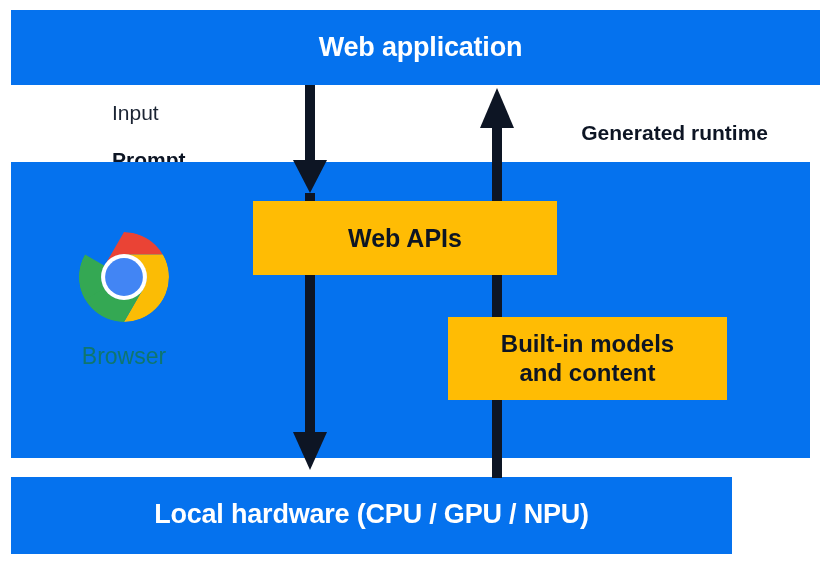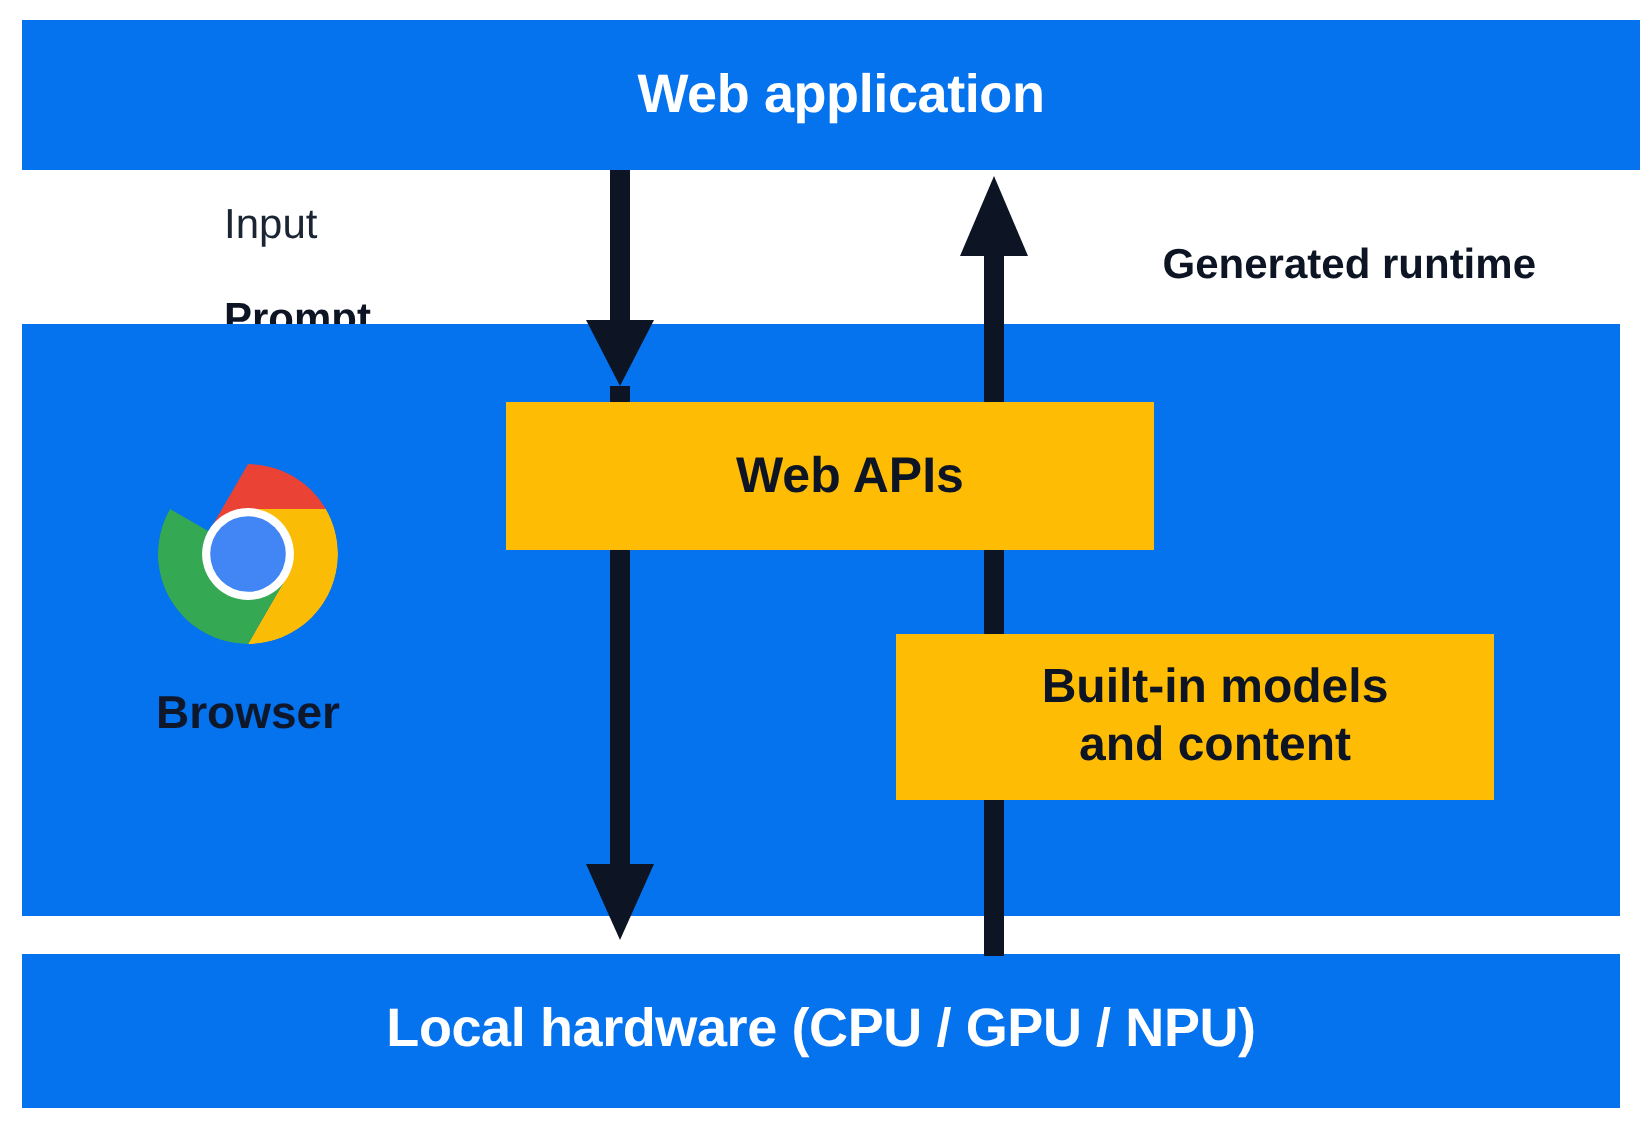--- a/index.html
+++ b/index.html
@@ -32,21 +32,21 @@
   }
   #band-browser {
     left: 11px;
     top: 162px;
     width: 799px;
     height: 296px;
   }
   #band-local-hardware {
     left: 11px;
     top: 477px;
-    width: 799px;
+    width: 721px;
     height: 77px;
   }
 
   .band-title {
     position: absolute;
     left: 0;
     right: 0;
     text-align: center;
     color: #ffffff;
     font-weight: bold;
@@ -107,39 +107,38 @@
     width: 90px;
     height: 90px;
     z-index: 3;
   }
   #browser-caption {
     position: absolute;
     left: 34px;
     top: 343px;
     width: 180px;
     text-align: center;
-    color: #0f172a;
-    font-weight: bold;
+    color: #0f766e;
+    font-weight: normal;
     font-size: 23px;
     z-index: 3;
     white-space: nowrap;
   }
 
   
   .yellow-box {
     position: absolute;
     background: #FFBC04;
     display: flex;
     align-items: center;
     justify-content: center;
     text-align: center;
     color: #0d1524;
     font-weight: bold;
     z-index: 5;
-    padding-left: 20px;
   }
   #box-web-apis {
     left: 253px;
     top: 201px;
     width: 304px;
     height: 74px;
     font-size: 25px;
   }
   #box-builtin-models {
     left: 432px;

